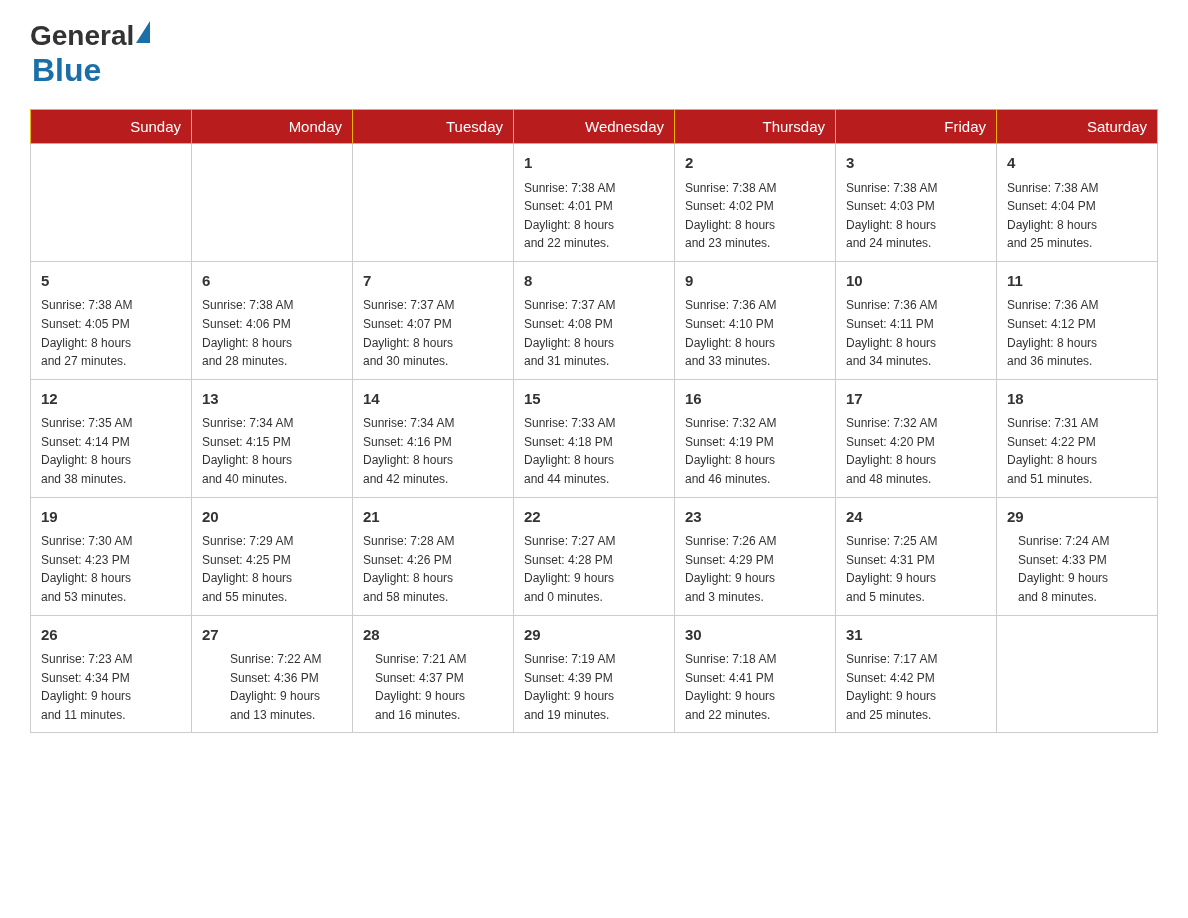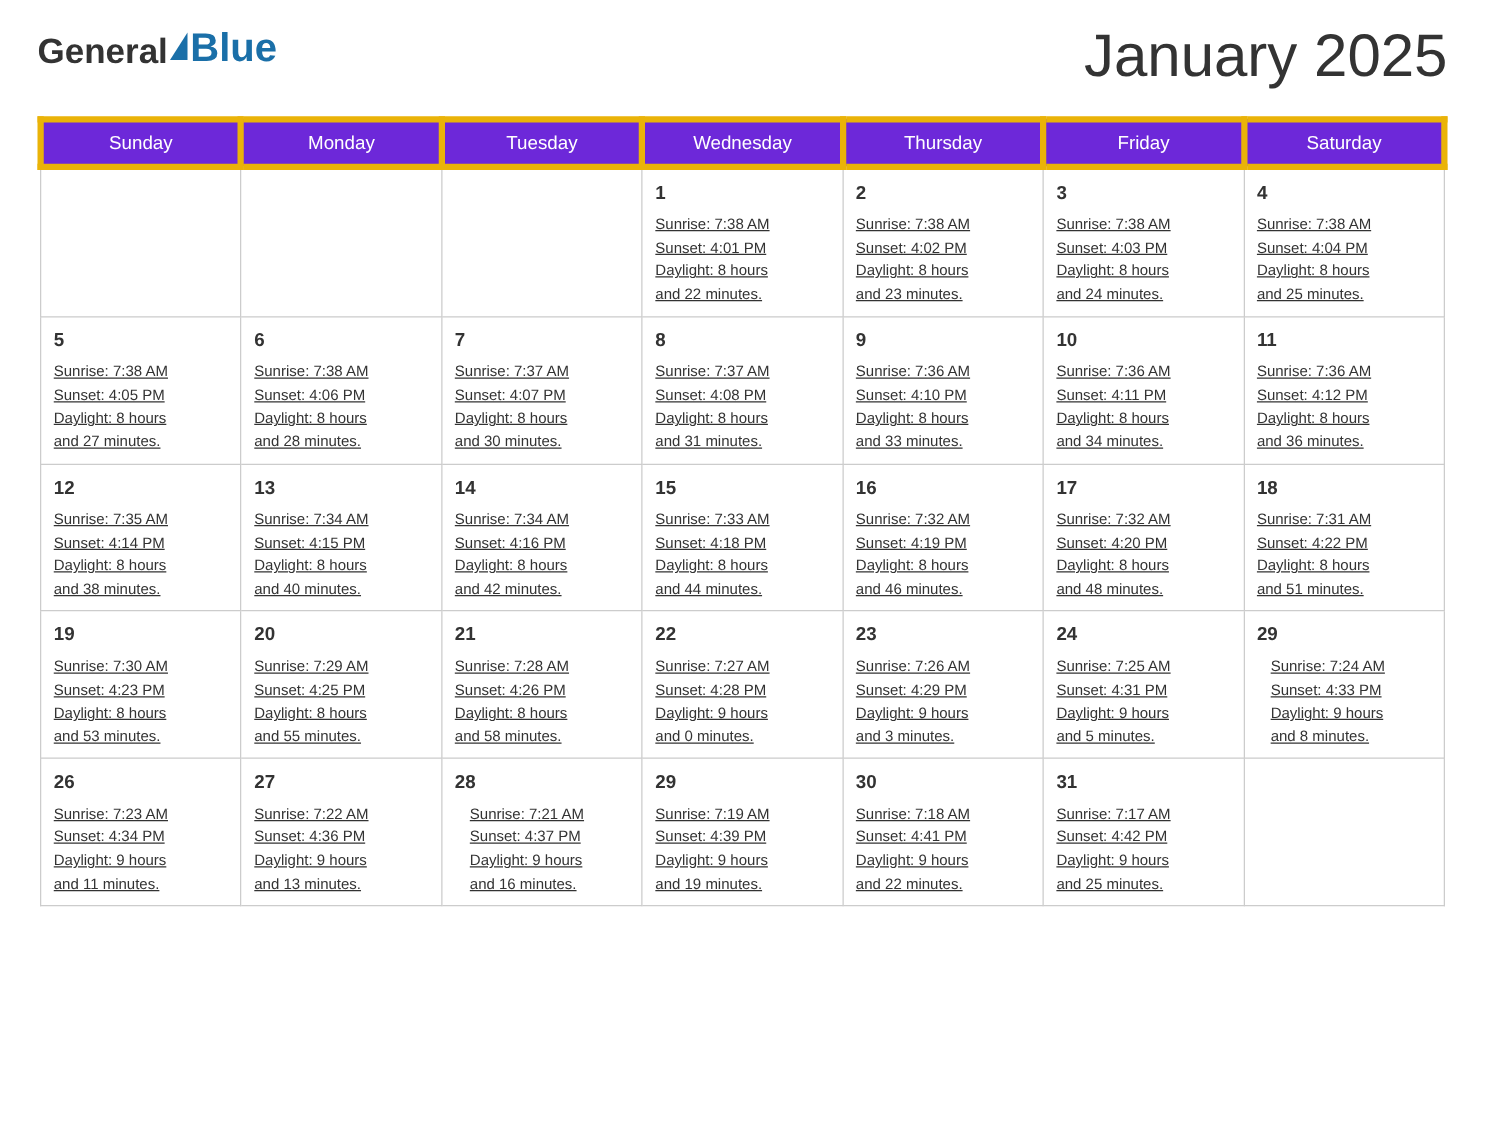--- a/index.html
+++ b/index.html
@@ -48,27 +48,27 @@
       font-size: 22px;
       color: #555;
       margin-top: 4px;
     }
     table {
       width: 100%;
       border-collapse: collapse;
       table-layout: fixed;
     }
     thead tr th {
-      background-color: #6d28d9;
+      background-color: #b91c1c;
       color: #fff;
       padding: 8px 10px;
       font-size: 15px;
       font-weight: normal;
-      text-align: center;
-      border: 5px solid #eab308;
+      text-align: right;
+      border: 1px solid #eab308;
     }
     tbody tr td {
       border: 1px solid #ccc;
       vertical-align: top;
       padding: 8px 10px;
       min-height: 90px;
       font-size: 12.5px;
       color: #333;
       line-height: 1.5;
     }
@@ -78,25 +78,25 @@
     .day-number {
       font-size: 15px;
       font-weight: bold;
       margin-bottom: 4px;
       display: block;
     }
     .day-info {
       font-size: 12px;
       color: #333;
       line-height: 1.55;
-      text-decoration: underline;
     }
     .logo-wrapper {
       display: flex;
-      align-items: flex-end;
+      flex-direction: column;
+      align-items: flex-start;
     }
     .logo-line1 {
       display: flex;
       align-items: center;
     }
     .logo-line2 {
       margin-left: 2px;
     }
   </style>
 </head>
@@ -106,21 +106,20 @@
   <div class="logo-wrapper">
     <div class="logo-line1">
       <span class="logo-text-general">General</span>
       <div class="logo-triangle"></div>
     </div>
     <div class="logo-line2">
       <span class="logo-text-blue">Blue</span>
     </div>
   </div>
   <div class="title-area">
-    <div class="calendar-title">January 2025</div>
   </div>
 </div>
 
 <table>
   <thead>
     <tr>
     <th>Sunday</th>
         <th>Monday</th>
         <th>Tuesday</th>
         <th>Wednesday</th>
@@ -319,21 +318,21 @@
       <tr>
         <td>
           <span class="day-number">26</span>
           <div class="day-info" style="white-space: pre-line;">Sunrise: 7:23 AM
 Sunset: 4:34 PM
 Daylight: 9 hours
 and 11 minutes.</div>
         </td>
         <td>
           <span class="day-number">27</span>
-          <div class="day-info" style="white-space: pre-line;">Sunrise: 7:22 AM
+          <div class="day-info" style="white-space: pre-line; margin-left: 28px;">Sunrise: 7:22 AM
 Sunset: 4:36 PM
 Daylight: 9 hours
 and 13 minutes.</div>
         </td>
         <td>
           <span class="day-number">28</span>
           <div class="day-info" style="white-space: pre-line; margin-left: 12px;">Sunrise: 7:21 AM
 Sunset: 4:37 PM
 Daylight: 9 hours
 and 16 minutes.</div>

